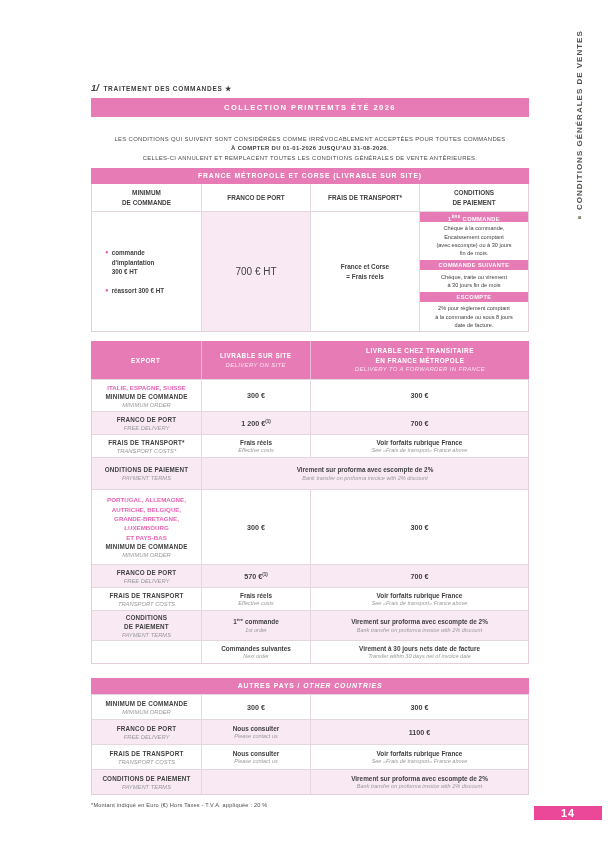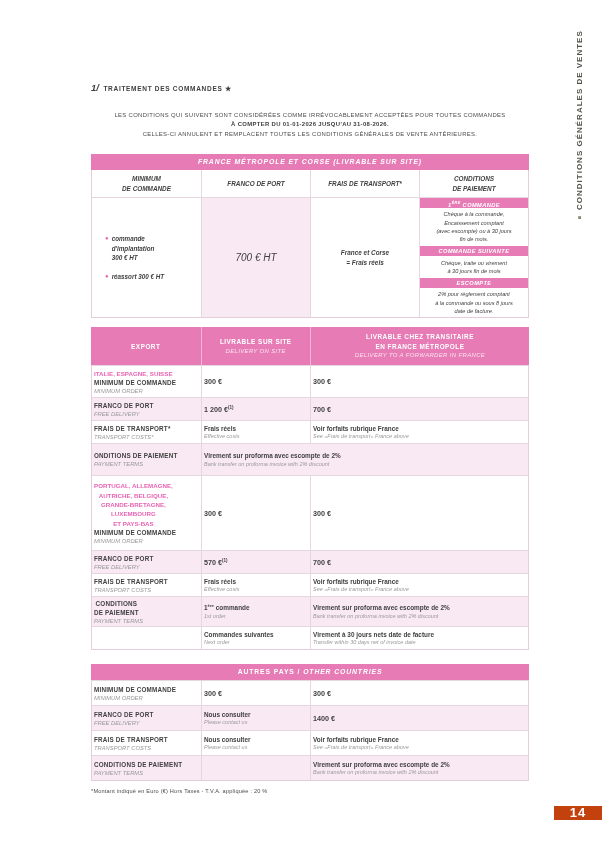--- a/index.html
+++ b/index.html
@@ -13,22 +13,22 @@
   
   .side-vertical {
     position:absolute; top:26px; right:28px; height:195px;
     writing-mode:vertical-rl; transform:rotate(180deg);
     display:flex; align-items:center;
     font-size:8px; font-weight:bold; letter-spacing:1px; color:#55534c;
   }
   .side-vertical .sq { color:#8f8c7f; font-size:6px; margin-bottom:4px; }
 
   .page-num-box {
-    position:absolute; right:10px; bottom:39px; width:48px; height:14px;
-    background:#c2410c; color:#fff; font-size:13px; font-weight:bold;
+    position:absolute; right:10px; bottom:39px; width:68px; height:14px;
+    background:#ec4899; color:#fff; font-size:11px; font-weight:bold;
     text-align:center; line-height:14px; letter-spacing:1px;
   }
 
   
   .main { position:absolute; left:91px; top:82px; width:438px; }
 
   .section-label { font-size:6.5px; font-weight:bold; letter-spacing:.7px; color:#3f3f3f; }
   .section-label .pfx { font-style:italic; font-size:9.5px; font-weight:bold; letter-spacing:0; margin-right:2px; }
   .section-label .star { font-size:7px; }
 
@@ -80,21 +80,21 @@
   
   .t-head { display:flex; background:#e77bb5; color:#fff; margin:0 -1px; }
   .t-head .hc { display:flex; flex-direction:column; align-items:center; justify-content:center; text-align:center; border-left:1px solid rgba(255,255,255,.45); }
   .t-head .hc:first-child { border-left:none; }
   .h-fr { font-weight:bold; font-size:6.4px; letter-spacing:.5px; line-height:1.5; }
   .h-en { font-style:italic; font-size:5.9px; letter-spacing:.4px; color:#fbe3f1; line-height:1.5; }
   .c1 { width:25%; } .c2 { width:25%; } .c3 { width:50%; } .cM { width:75%; }
   .t-row { display:flex; border-top:1px solid #e6d6e0; }
   .t-row:first-of-type { border-top:none; }
   .t-row > div {
-    display:flex; flex-direction:column; align-items:flex-start; justify-content:center;
+    display:flex; flex-direction:column; align-items:center; justify-content:center;
     text-align:center; border-left:1px solid #e6d6e0; padding:2px;
   }
   .t-row > div:first-child { border-left:none; }
   .rowa { background:#fff; }
   .rowb { background:#f9e9f3; }
   .h23 { height:23px; } .h25 { height:25px; } .h30 { height:30px; } .h32 { height:32px; } .h75 { height:75px; }
   .hd38 { height:38px; }
 
   .footnote { margin-top:7px; font-size:5.6px; color:#4c4c4c; letter-spacing:.2px; }
 </style>
@@ -111,28 +111,29 @@
   <div class="page-num-box">14</div>
 
   <div class="main">
 
     <div class="section-label">
       <span class="pfx">1/</span>
       <span>TRAITEMENT DES COMMANDES</span>
       <span class="star">★</span>
     </div>
 
+    <div class="main-banner">COLLECTION PRINTEMTS ÉTÉ 2026</div>
 
     <div class="intro">
       <div>LES CONDITIONS QUI SUIVENT SONT CONSIDÉRÉES COMME IRRÉVOCABLEMENT ACCEPTÉES POUR TOUTES COMMANDES</div>
       <div class="b">À COMPTER DU 01-01-2026 JUSQU'AU 31-08-2026.</div>
       <div>CELLES-CI ANNULENT ET REMPLACENT TOUTES LES CONDITIONS GÉNÉRALES DE VENTE ANTÉRIEURES.</div>
     </div>
 
-    <div class="tbl" style="margin-top:15px;font-style:italic;">
+    <div class="tbl" style="margin-top:5px;">
       <div class="tbl-banner">FRANCE MÉTROPOLE ET CORSE (LIVRABLE SUR SITE)</div>
       <div class="t1-head">
         <div class="hc pre">MINIMUM
 DE COMMANDE</div>
         <div class="hc">FRANCO DE PORT</div>
         <div class="hc">FRAIS DE TRANSPORT*</div>
         <div class="hc pre">CONDITIONS
 DE PAIEMENT</div>
       </div>
       <div class="t1-body">
@@ -333,21 +334,21 @@
       <div class="t-row rowb h25">
         <div class="c1">
           <span class="lab-fr">FRANCO DE PORT</span>
           <span class="lab-en">FREE DELIVERY</span>
         </div>
         <div class="c2">
           <span class="val-fr">Nous consulter</span>
           <span class="val-en">Please contact us</span>
         </div>
         <div class="c3">
-            <span class="val">1400 €</span>
+            <span class="val">1100 €</span>
           </div>
       </div>
 
       <div class="t-row rowa h25">
         <div class="c1">
           <span class="lab-fr">FRAIS DE TRANSPORT</span>
           <span class="lab-en">TRANSPORT COSTS</span>
         </div>
         <div class="c2">
           <span class="val-fr">Nous consulter</span>

